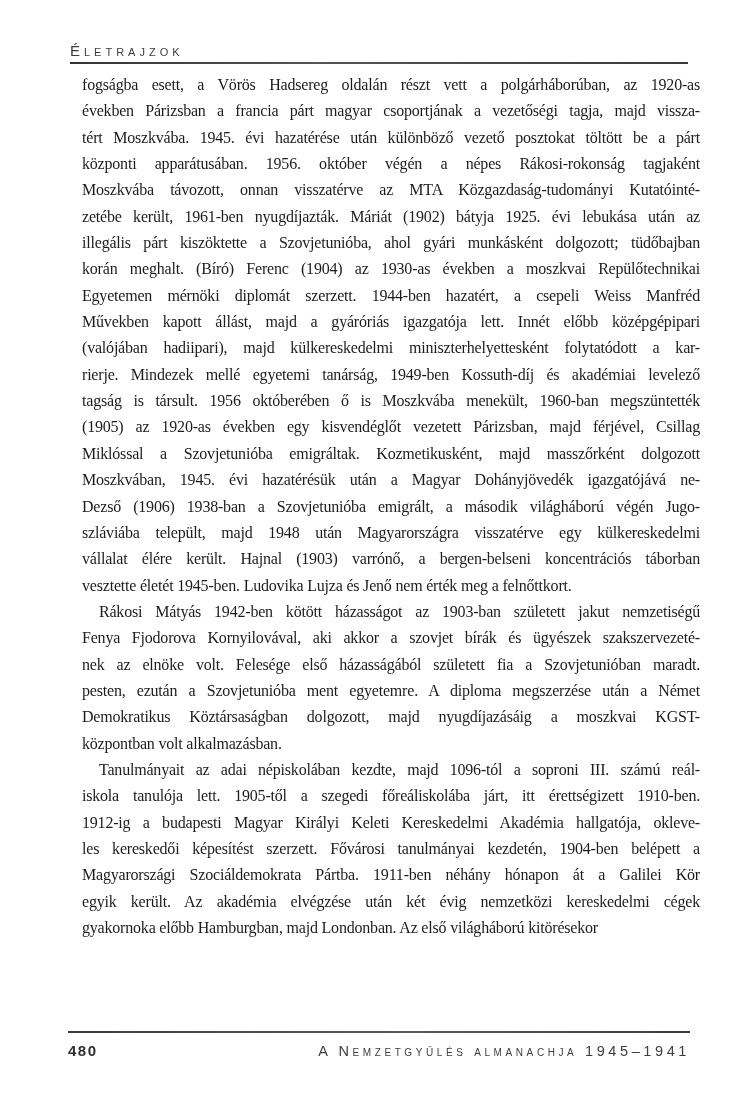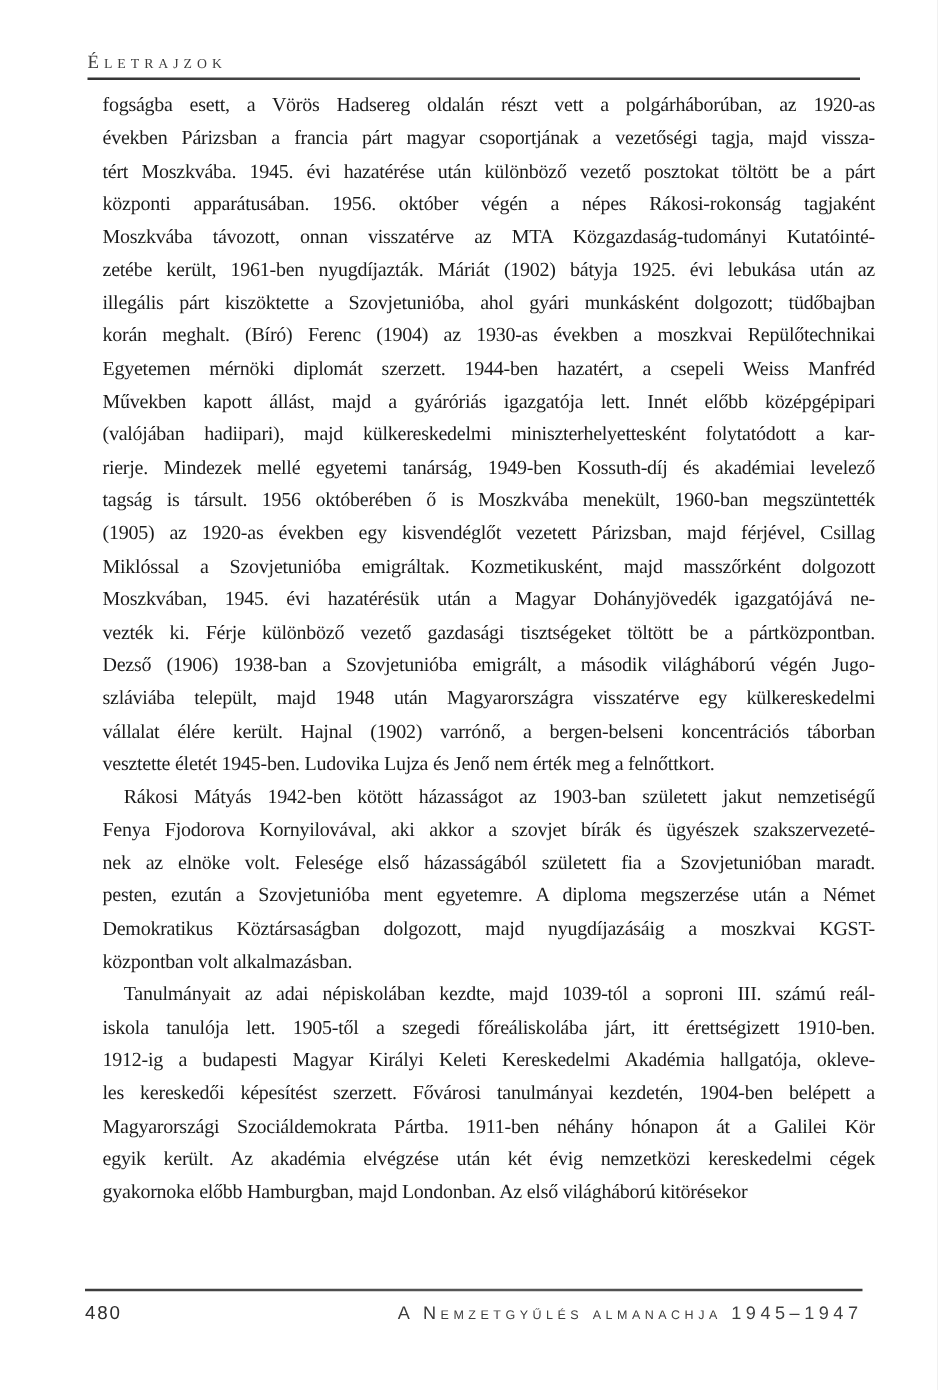--- a/index.html
+++ b/index.html
@@ -11,21 +11,21 @@
     background: #ffffff;
     overflow: hidden;
     font-family: "Liberation Serif", "DejaVu Serif", serif;
     color: #1c1c1c;
   }
   
   .running-head {
     position: absolute;
     left: 70px;
     top: 42px;
-    font-family: Liberation Serif, serif;
+    font-family: Liberation Sans, sans-serif;
     font-variant: small-caps;
     font-size: 15px;
     letter-spacing: 4px;
     color: #3d3d3d;
     white-space: nowrap;
   }
   .head-rule {
     position: absolute;
     left: 70px;
     top: 62px;
@@ -70,21 +70,21 @@
     left: 68px;
     top: 1042px;
     width: 622px;
     display: flex;
     justify-content: space-between;
     align-items: baseline;
   }
   .page-number {
     font-family: "Liberation Sans", "DejaVu Sans", sans-serif;
     font-size: 15px;
-    font-weight: 400;
+    font-weight: 700;
     letter-spacing: 1.5px;
     color: #2e2e2e;
   }
   .running-foot {
     font-family: "Liberation Sans", "DejaVu Sans", sans-serif;
     font-variant: small-caps;
     font-size: 14.5px;
     letter-spacing: 3.6px;
     color: #3d3d3d;
     white-space: nowrap;
@@ -110,45 +110,44 @@
         <div class="line">illegális párt kiszöktette a Szovjetunióba, ahol gyári munkásként dolgozott; tüdőbajban</div>
         <div class="line">korán meghalt. (Bíró) Ferenc (1904) az 1930-as években a moszkvai Repülőtechnikai</div>
         <div class="line">Egyetemen mérnöki diplomát szerzett. 1944-ben hazatért, a csepeli Weiss Manfréd</div>
         <div class="line">Művekben kapott állást, majd a gyáróriás igazgatója lett. Innét előbb középgépipari</div>
         <div class="line">(valójában hadiipari), majd külkereskedelmi miniszterhelyettesként folytatódott a kar-</div>
         <div class="line">rierje. Mindezek mellé egyetemi tanárság, 1949-ben Kossuth-díj és akadémiai levelező</div>
         <div class="line">tagság is társult. 1956 októberében ő is Moszkvába menekült, 1960-ban megszüntették</div>
         <div class="line">(1905) az 1920-as években egy kisvendéglőt vezetett Párizsban, majd férjével, Csillag</div>
         <div class="line">Miklóssal a Szovjetunióba emigráltak. Kozmetikusként, majd masszőrként dolgozott</div>
         <div class="line">Moszkvában, 1945. évi hazatérésük után a Magyar Dohányjövedék igazgatójává ne-</div>
-        <div class="line">vezték ki. Férje különböző vezető gazdasági tisztségeket töltött be a pártközpontban.</div>
         <div class="line">Dezső (1906) 1938-ban a Szovjetunióba emigrált, a második világháború végén Jugo-</div>
         <div class="line">szláviába települt, majd 1948 után Magyarországra visszatérve egy külkereskedelmi</div>
-        <div class="line">vállalat élére került. Hajnal (1902) varrónő, a bergen-belseni koncentrációs táborban</div>
+        <div class="line">vállalat élére került. Hajnal (1903) varrónő, a bergen-belseni koncentrációs táborban</div>
         <div class="line last">vesztette életét 1945-ben. Ludovika Lujza és Jenő nem érték meg a felnőttkort.</div>
       </div>
       <div class="para indent">
         <div class="line">Rákosi Mátyás 1942-ben kötött házasságot az 1903-ban született jakut nemzetiségű</div>
         <div class="line">Fenya Fjodorova Kornyilovával, aki akkor a szovjet bírák és ügyészek szakszervezeté-</div>
         <div class="line">nek az elnöke volt. Felesége első házasságából született fia a Szovjetunióban maradt.</div>
         <div class="line">pesten, ezután a Szovjetunióba ment egyetemre. A diploma megszerzése után a Német</div>
         <div class="line">Demokratikus Köztársaságban dolgozott, majd nyugdíjazásáig a moszkvai KGST-</div>
         <div class="line last">központban volt alkalmazásban.</div>
       </div>
       <div class="para indent">
-        <div class="line">Tanulmányait az adai népiskolában kezdte, majd 1039-tól a soproni III. számú reál-</div>
+        <div class="line">Tanulmányait az adai népiskolában kezdte, majd 1096-tól a soproni III. számú reál-</div>
         <div class="line">iskola tanulója lett. 1905-től a szegedi főreáliskolába járt, itt érettségizett 1910-ben.</div>
         <div class="line">1912-ig a budapesti Magyar Királyi Keleti Kereskedelmi Akadémia hallgatója, okleve-</div>
         <div class="line">les kereskedői képesítést szerzett. Fővárosi tanulmányai kezdetén, 1904-ben belépett a</div>
         <div class="line">Magyarországi Szociáldemokrata Pártba. 1911-ben néhány hónapon át a Galilei Kör</div>
         <div class="line">egyik került. Az akadémia elvégzése után két évig nemzetközi kereskedelmi cégek</div>
         <div class="line last">gyakornoka előbb Hamburgban, majd Londonban. Az első világháború kitörésekor</div>
       </div>
     </div>
 
   <div class="foot-rule"></div>
 
   <div class="footer-row">
     <span class="page-number">480</span>
-    <span class="running-foot">A Nemzetgyűlés almanachja 1945–1947</span>
+    <span class="running-foot">A Nemzetgyűlés almanachja 1945–1941</span>
   </div>
 
 </div>
 
 </body></html>

